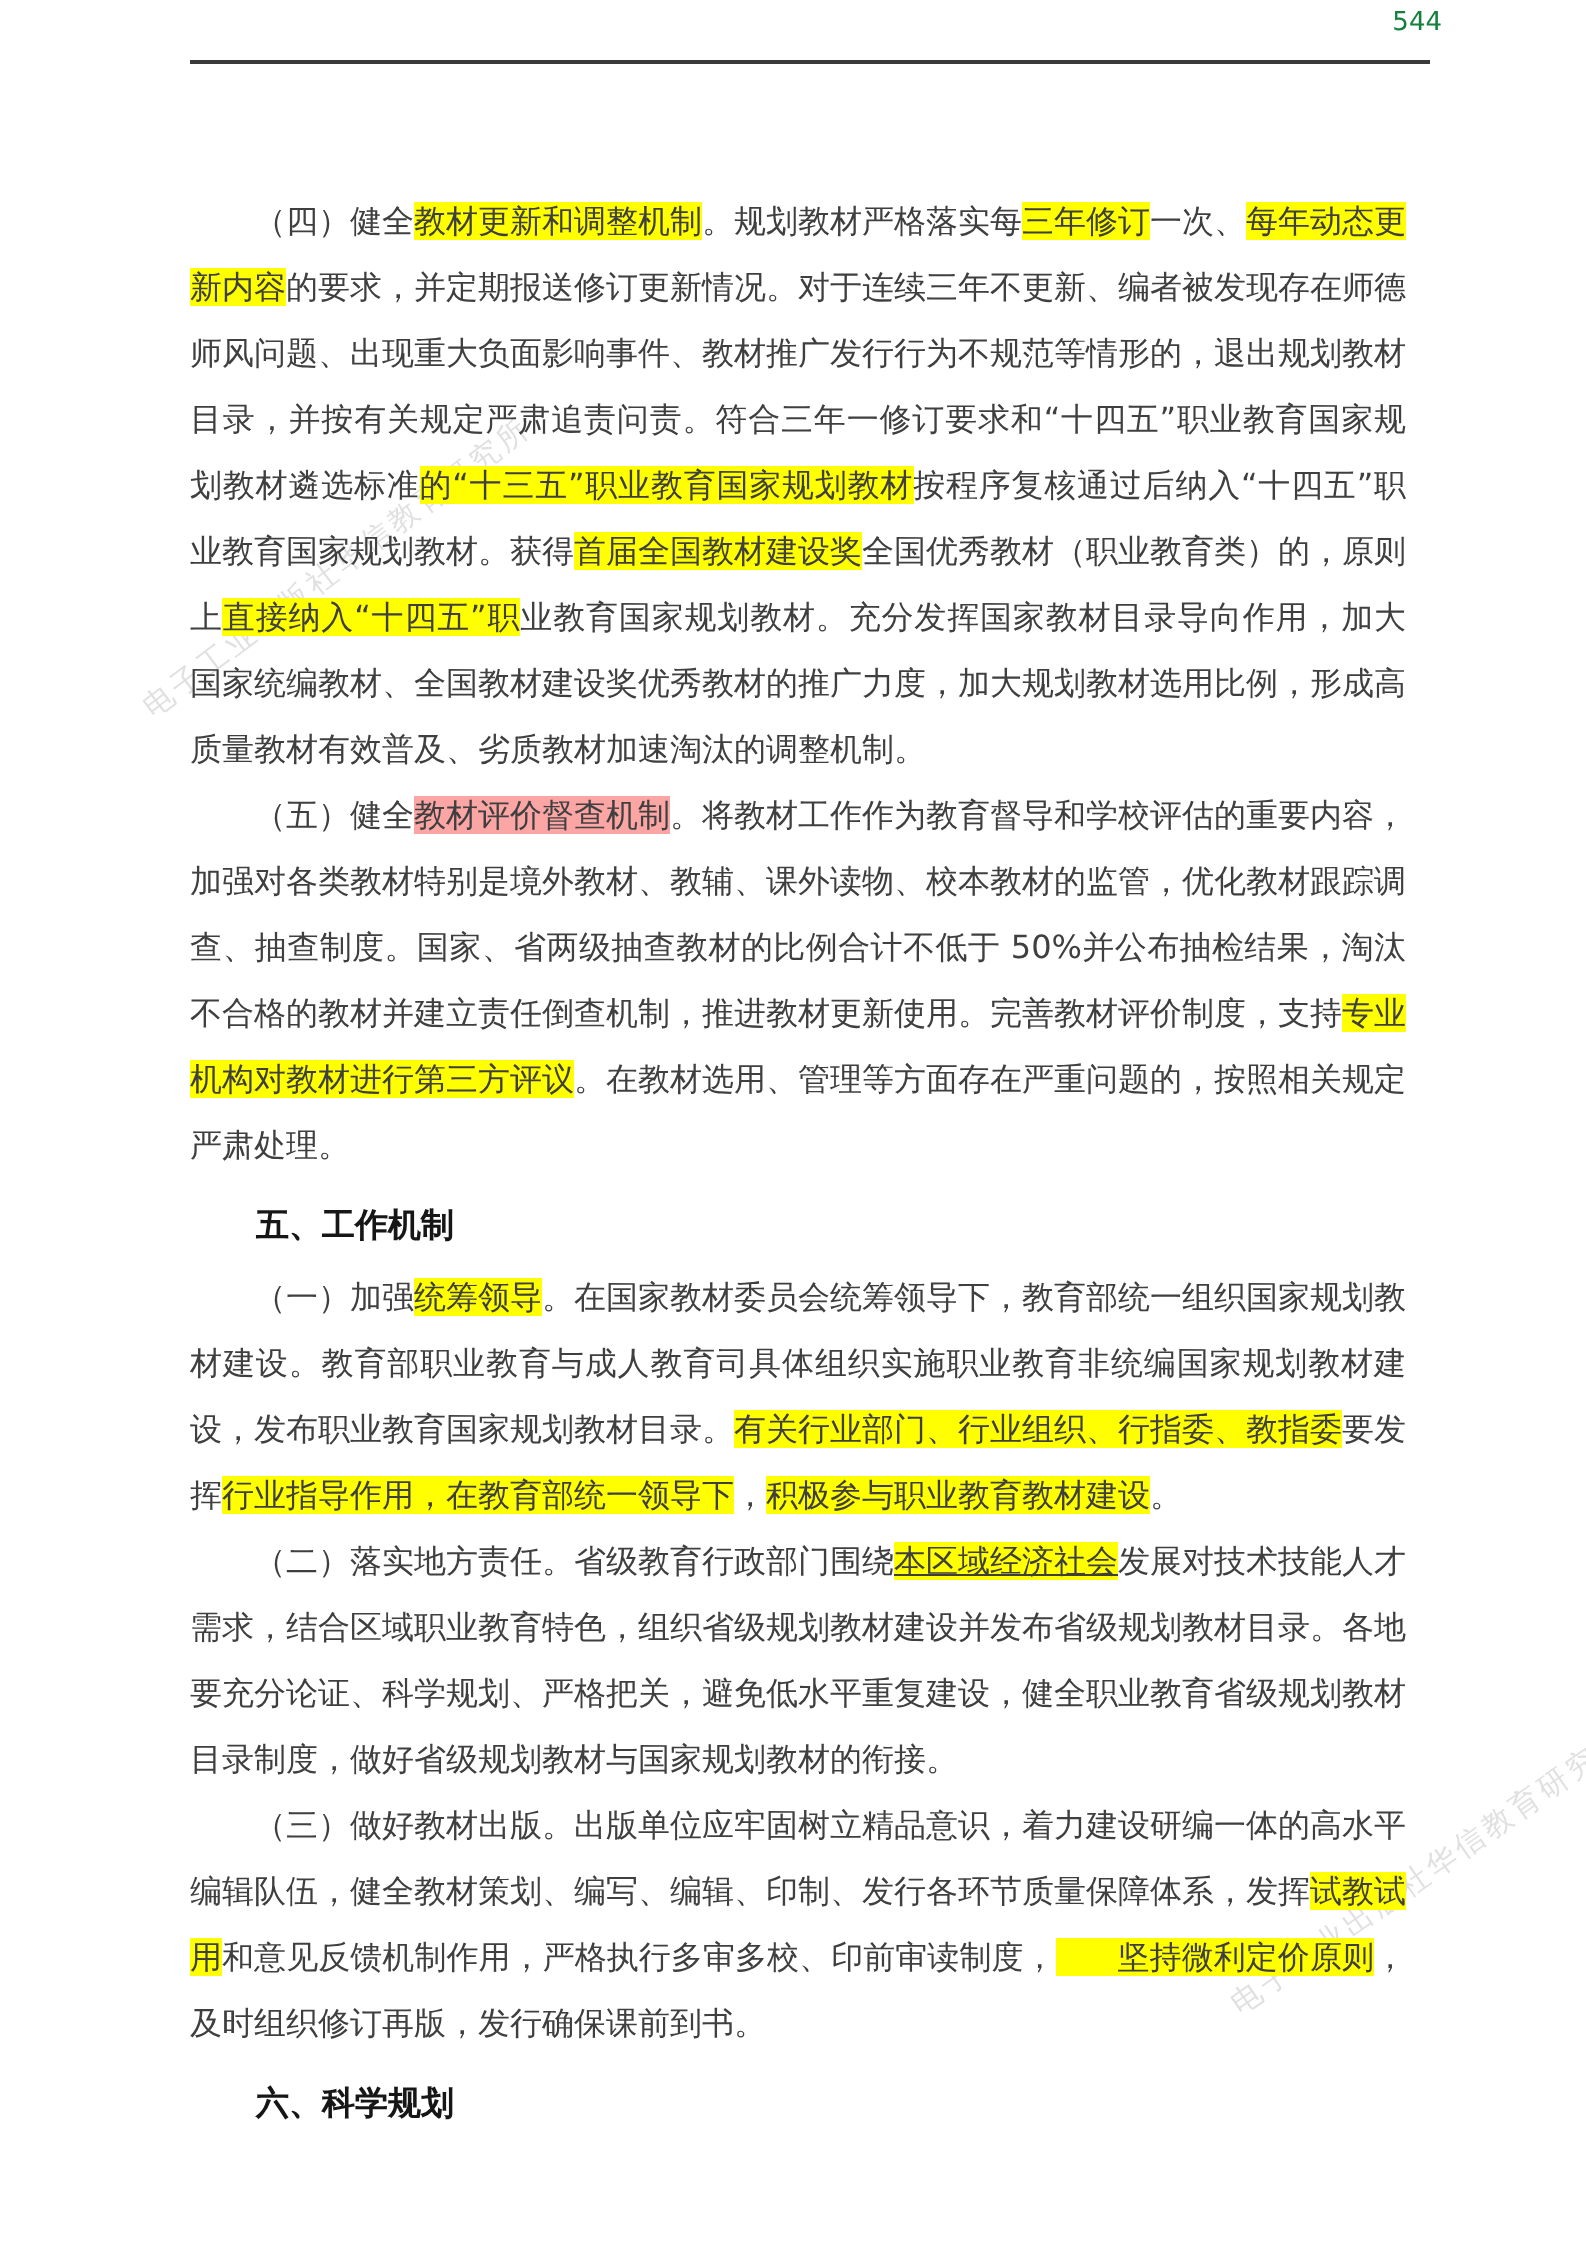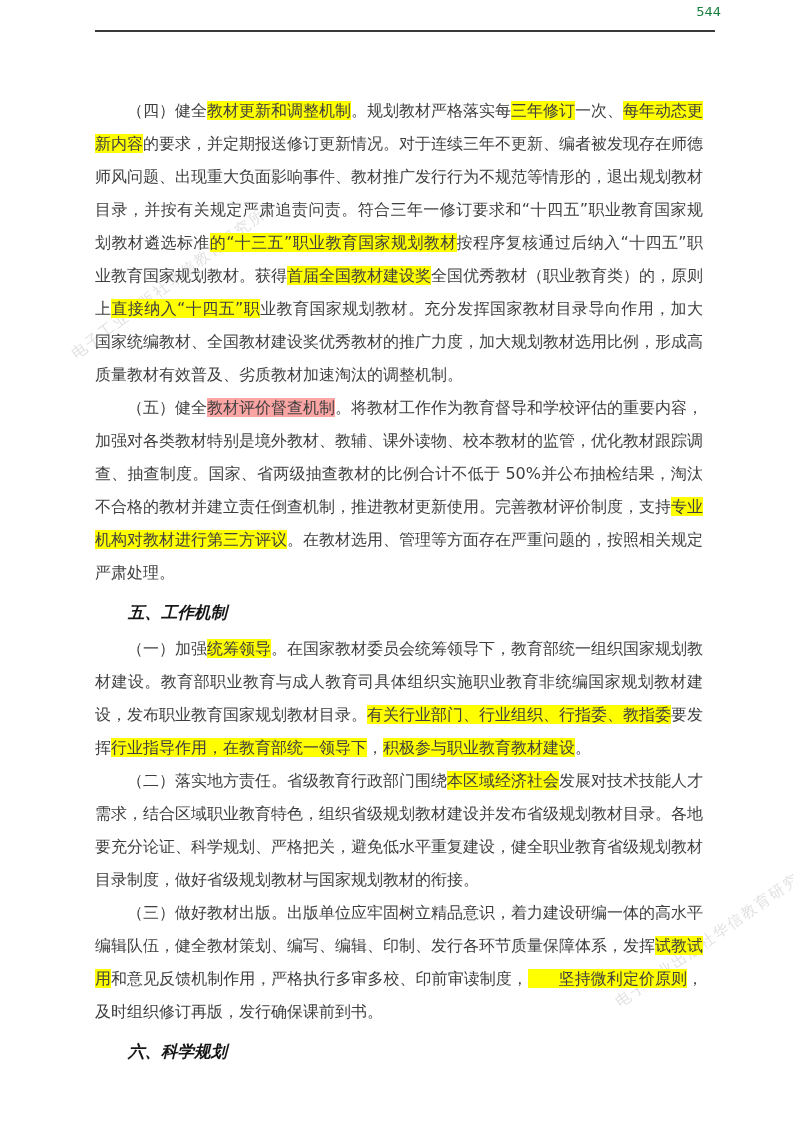--- a/index.html
+++ b/index.html
@@ -67,37 +67,36 @@
     text-align: justify;
     letter-spacing: 0;
   }
   .heading {
     margin: 7px 0 3px 0;
     font-size: 16.5px;
     line-height: 33px;
     font-weight: bold;
     color: #161616;
     text-indent: 2em;
-    font-style: italic;
   }
   mark {
     color: inherit;
     padding: 0;
   }
 </style>
 </head>
 <body>
 
 <div class="page">
   <div class="page-number">544</div>
   <div class="rule"></div>
   <div class="watermark wm-left" style="color: rgb(188, 188, 188);">电子工业出版社华信教育研究所</div>
   <div class="watermark wm-right" style="color: rgb(188, 188, 188);">电子工业出版社华信教育研究所</div>
   <div class="content" id="content">
       <p class="para"><span>（四）健全</span><mark style="background: rgb(255, 255, 0);">教材更新和调整机制</mark><span>。规划教材严格落实每</span><mark style="background: rgb(255, 255, 0);">三年修订</mark><span>一次、</span><mark style="background: rgb(255, 255, 0);">每年动态更新内容</mark><span>的要求，并定期报送修订更新情况。对于连续三年不更新、编者被发现存在师德师风问题、出现重大负面影响事件、教材推广发行行为不规范等情形的，退出规划教材目录，并按有关规定严肃追责问责。符合三年一修订要求和“十四五”职业教育国家规划教材遴选标准</span><mark style="background: rgb(255, 255, 0);">的“十三五”职业教育国家规划教材</mark><span>按程序复核通过后纳入“十四五”职业教育国家规划教材。获得</span><mark style="background: rgb(255, 255, 0);">首届全国教材建设奖</mark><span>全国优秀教材（职业教育类）的，原则上</span><mark style="background: rgb(255, 255, 0);">直接纳入“十四五”职</mark><span>业教育国家规划教材。充分发挥国家教材目录导向作用，加大国家统编教材、全国教材建设奖优秀教材的推广力度，加大规划教材选用比例，形成高质量教材有效普及、劣质教材加速淘汰的调整机制。</span></p>
       <p class="para"><span>（五）健全</span><mark style="background: #fca5a5;">教材评价督查机制</mark><span>。将教材工作作为教育督导和学校评估的重要内容，加强对各类教材特别是境外教材、教辅、课外读物、校本教材的监管，优化教材跟踪调查、抽查制度。国家、省两级抽查教材的比例合计不低于 50%并公布抽检结果，淘汰不合格的教材并建立责任倒查机制，推进教材更新使用。完善教材评价制度，支持</span><mark style="background: rgb(255, 255, 0);">专业机构对教材进行第三方评议</mark><span>。在教材选用、管理等方面存在严重问题的，按照相关规定严肃处理。</span></p>
       <h3 class="heading">五、工作机制</h3>
       <p class="para"><span>（一）加强</span><mark style="background: rgb(255, 255, 0);">统筹领导</mark><span>。在国家教材委员会统筹领导下，教育部统一组织国家规划教材建设。教育部职业教育与成人教育司具体组织实施职业教育非统编国家规划教材建设，发布职业教育国家规划教材目录。</span><mark style="background: rgb(255, 255, 0);">有关行业部门、行业组织、行指委、教指委</mark><span>要发挥</span><mark style="background: rgb(255, 255, 0);">行业指导作用，在教育部统一领导下</mark><span>，</span><mark style="background: rgb(255, 255, 0);">积极参与职业教育教材建设</mark><span>。</span></p>
-      <p class="para"><span>（二）落实地方责任。省级教育行政部门围绕</span><mark style="background: rgb(255, 255, 0);">本区域经济社会</mark><span>发展对技术技能人才需求，结合区域职业教育特色，组织省级规划教材建设并发布省级规划教材目录。各地要充分论证、科学规划、严格把关，避免低水平重复建设，健全职业教育省级规划教材目录制度，做好省级规划教材与国家规划教材的衔接。</span></p>
+      <p class="para"><span>（二）落实地方责任。省级教育行政部门围绕</span><mark style="background: rgb(255, 255, 0); text-decoration: underline;">本区域经济社会</mark><span>发展对技术技能人才需求，结合区域职业教育特色，组织省级规划教材建设并发布省级规划教材目录。各地要充分论证、科学规划、严格把关，避免低水平重复建设，健全职业教育省级规划教材目录制度，做好省级规划教材与国家规划教材的衔接。</span></p>
       <p class="para"><span>（三）做好教材出版。出版单位应牢固树立精品意识，着力建设研编一体的高水平编辑队伍，健全教材策划、编写、编辑、印制、发行各环节质量保障体系，发挥</span><mark style="background: rgb(255, 255, 0);">试教试用</mark><span>和意见反馈机制作用，严格执行多审多校、印前审读制度，</span><mark style="background: rgb(255, 255, 0); padding-left: 31px;">坚持微利定价原则</mark><span>，及时组织修订再版，发行确保课前到书。</span></p>
       <h3 class="heading">六、科学规划</h3>
     </div>
 </div>
 
 </body></html>

